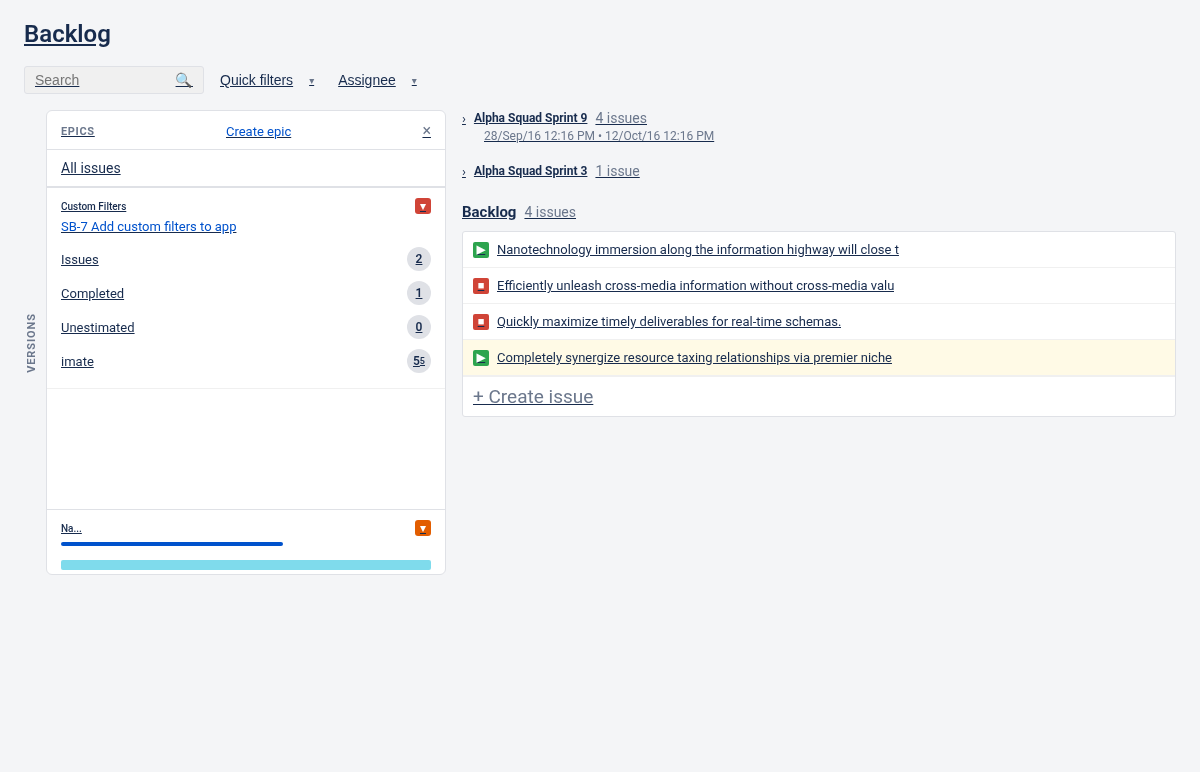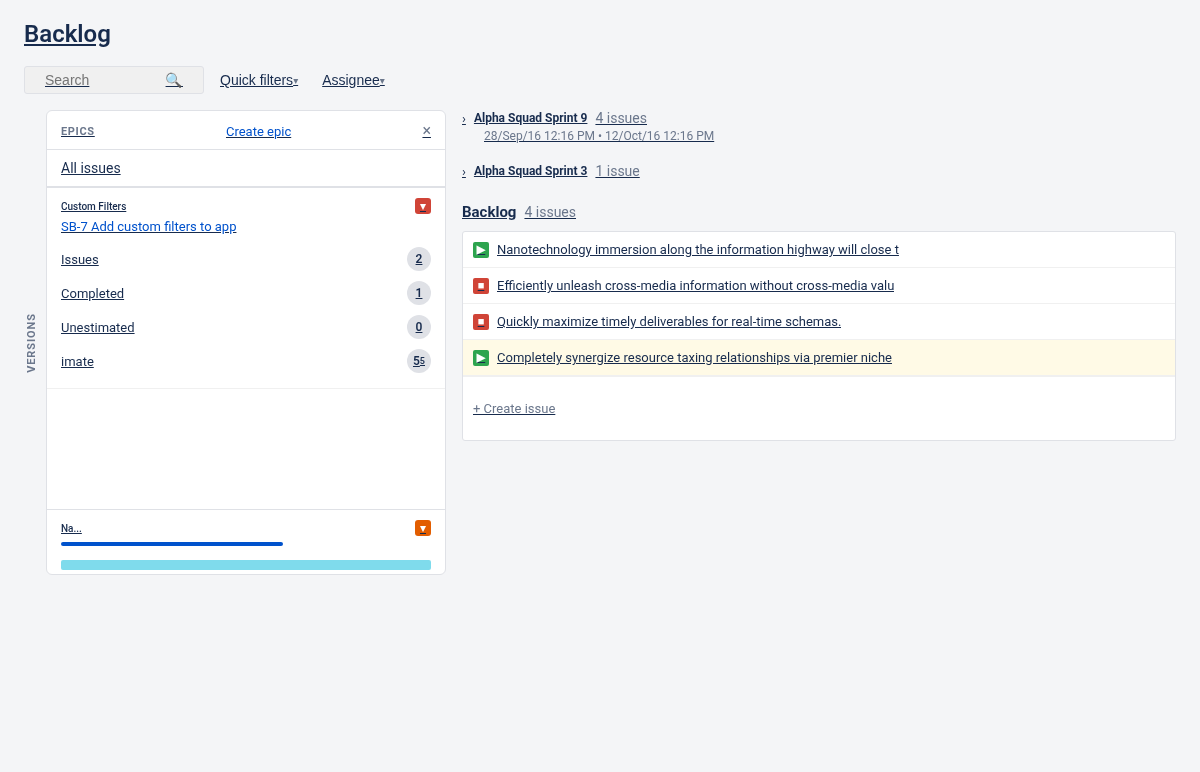--- a/index.html
+++ b/index.html
@@ -26,21 +26,21 @@
       align-items: center;
       gap: 8px;
       margin-bottom: 16px;
     }
     .search-box {
       display: flex;
       align-items: center;
       background: #f0f0f0;
       border: 1px solid #dfe1e6;
       border-radius: 3px;
-      padding: 5px 20px;
+      padding: 5px 10px;
       width: 180px;
       cursor: text;
       gap: 10px;
     }
     .search-box input {
       border: none;
       background: transparent;
       outline: none;
       font-size: 14px;
       width: 100%;
@@ -50,21 +50,21 @@
       color: #6b778c;
       font-size: 14px;
       margin-left: 4px;
     }
     .toolbar-btn {
       background: transparent;
       border: none;
       cursor: pointer;
       display: flex;
       align-items: center;
-      gap: 0;
+      gap: 16px;
       font-size: 14px;
       color: #172b4d;
       padding: 5px 8px;
       border-radius: 3px;
     }
     .chevron {
       font-size: 10px;
       color: #6b778c;
     }
     .main-layout {
@@ -328,23 +328,23 @@
       font-size: 13px;
       color: #172b4d;
       white-space: nowrap;
       overflow: hidden;
       text-overflow: ellipsis;
     }
     .create-issue-row {
       display: flex;
       align-items: center;
       gap: 6px;
-      padding: 24px 10px;
-      color: #6b778c;
-      font-size: 13px;
+      padding: 8px 10px;
+      color: #6b778c;
+      font-size: 19px;
       cursor: pointer;
       border-top: 1px solid #f0f0f0;
     }
     .sidebar-bottom-card {
       border-top: 1px solid #dfe1e6;
       padding: 10px 14px;
       position: relative;
     }
     .sidebar-bottom-card-header {
       display: flex;

